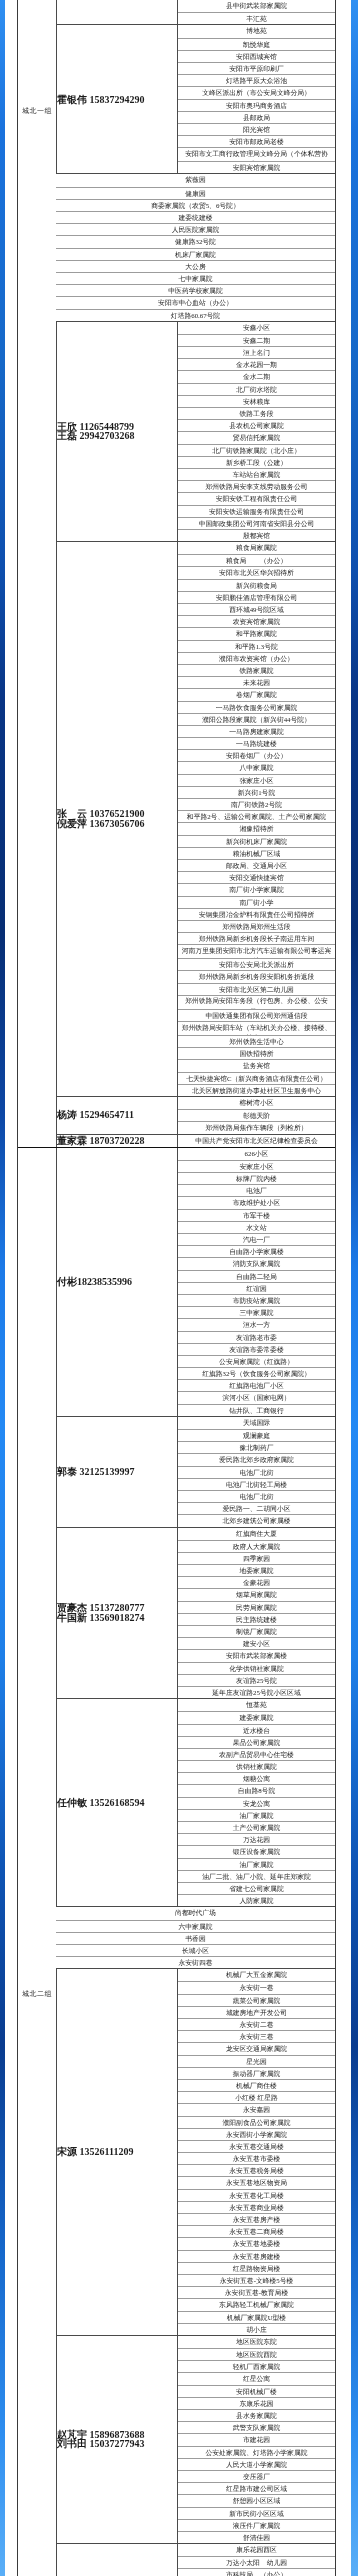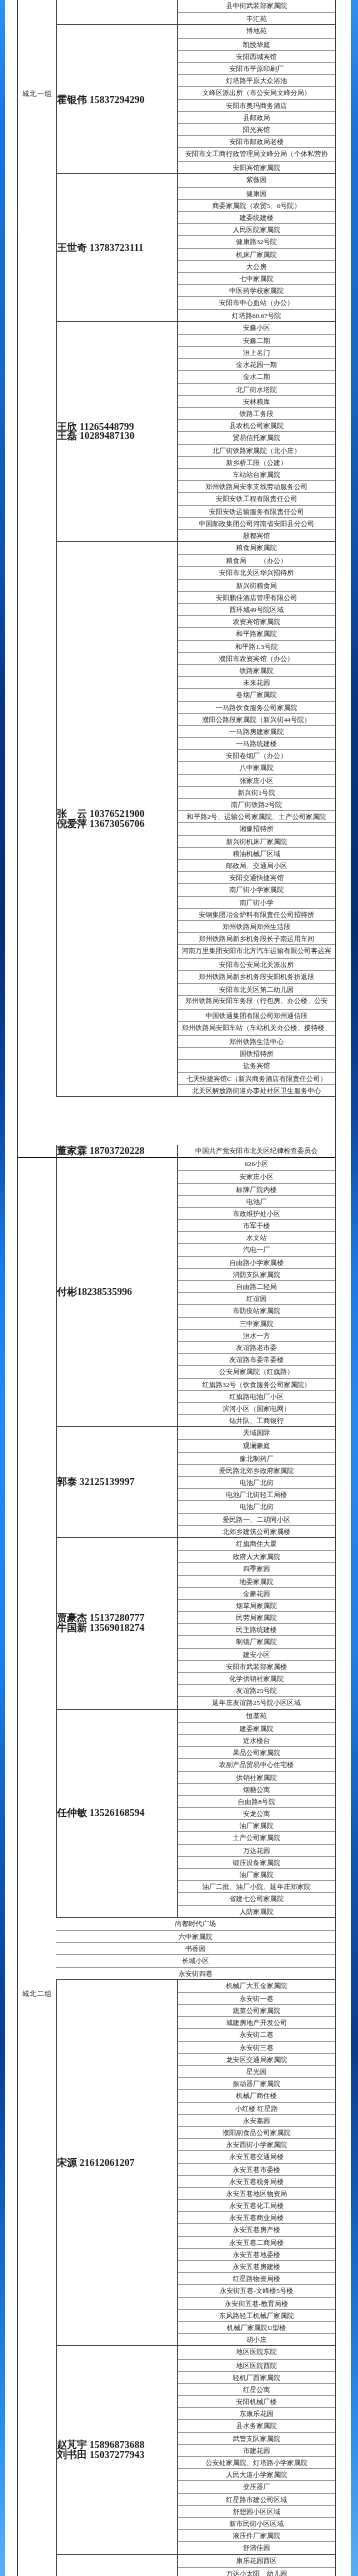--- a/index.html
+++ b/index.html
@@ -17,21 +17,21 @@
   .panel{position:absolute;left:5.2px;top:0;width:346px;height:2590px;background:#ffffff;}
   .table{
     position:absolute;left:17px;top:0;width:317px;
     border-left:0.8px solid #3a3a3a;border-right:0.8px solid #3a3a3a;
   }
   .section{display:flex;}
   .section .gutter{width:38px;flex:0 0 38px;}
   .section .body{
     flex:1;display:flex;border-bottom:0.5px solid #4a4a4a;
   }
-  .section.group-end{border-bottom:1.3px solid #101010;margin-top:48px;}
+  .section.group-end{border-bottom:1.3px solid #101010;}
   .section.group-end .body{border-bottom:none;}
   .section:last-child .body{border-bottom:none;}
   .leader{
     width:120px;flex:0 0 120px;border-left:0.5px solid #4a4a4a;border-right:0.5px solid #4a4a4a;
     display:flex;flex-direction:column;justify-content:center;align-items:flex-start;
     font-size:10px;color:#1c1c1c;line-height:9.8px;text-align:center;font-weight:bold;
   }
   .rows{flex:1;display:flex;flex-direction:column;}
   .row{
     height:12.2px;line-height:12.2px;overflow:hidden;text-align:center;
@@ -54,21 +54,21 @@
 <div class="streak" style="top:1278px"></div>
 <div class="streak s2" style="top:1370px"></div>
 <div class="streak" style="top:1710px"></div>
 <div class="streak s2" style="top:1824px"></div>
 <div class="streak s2" style="top:2215px"></div>
 <div class="streak" style="top:2555px"></div>
 
 <div class="panel"></div>
 
 <div class="table" id="table">
-  <div class="group-label" id="glabel0" style="top: 94px;">城北一组</div>
+  <div class="group-label" id="glabel0" style="top: 111px;">城北一组</div>
   <div class="group-label" id="glabel1" style="top: 1994px;">城北二组</div>
 <div class="section">
       <div class="gutter"></div>
       <div class="body">
         <div class="leader"></div>
         <div class="rows">
           <div class="row">县中街武装部家属院</div>
           <div class="row">丰汇苑</div>
         </div>
       </div>
@@ -91,23 +91,20 @@
           <div class="row">阳光宾馆</div>
           <div class="row">安阳市邮政局老楼</div>
           <div class="row tall">安阳市文工商行政管理局文峰分局（个体私营协会）</div>
           <div class="row">安阳宾馆家属院</div>
         </div>
       </div>
     </div>
     <div class="section">
       <div class="gutter"></div>
       <div class="body">
-        <div class="leader">
-          <div>王世奇 13783723111</div>
-        </div>
         <div class="rows">
           <div class="row">紫薇园</div>
           <div class="row">健康园</div>
           <div class="row">商委家属院（农贸5、6号院）</div>
           <div class="row">建委统建楼</div>
           <div class="row">人民医院家属院</div>
           <div class="row">健康路32号院</div>
           <div class="row">机床厂家属院</div>
           <div class="row">大公房</div>
           <div class="row">七中家属院</div>
@@ -115,21 +112,21 @@
           <div class="row">安阳市中心血站（办公）</div>
           <div class="row">灯塔路60.67号院</div>
         </div>
       </div>
     </div>
     <div class="section">
       <div class="gutter"></div>
       <div class="body">
         <div class="leader">
           <div>王欣 11265448799</div>
-          <div>王磊 10289487130</div>
+          <div>王磊 29942703268</div>
         </div>
         <div class="rows">
           <div class="row">安鑫小区</div>
           <div class="row">安鑫二期</div>
           <div class="row">洹上名门</div>
           <div class="row">金水花园一期</div>
           <div class="row">金水二期</div>
           <div class="row">北厂街水塔院</div>
           <div class="row">安林粮库</div>
           <div class="row">铁路工务段</div>
@@ -195,20 +192,33 @@
           <div class="row">中国铁通集团有限公司郑州通信段</div>
           <div class="row tall">郑州铁路局安阳车站（车站机关办公楼、接待楼、站台）</div>
           <div class="row">郑州铁路生活中心</div>
           <div class="row">国铁招待所</div>
           <div class="row">盐务宾馆</div>
           <div class="row">七天快捷宾馆C（新兴商务酒店有限责任公司）</div>
           <div class="row">北关区解放路街道办事处社区卫生服务中心</div>
         </div>
       </div>
     </div>
+    <div class="section">
+      <div class="gutter"></div>
+      <div class="body">
+        <div class="leader">
+          <div>杨涛 15294654711</div>
+        </div>
+        <div class="rows">
+          <div class="row">榕树湾小区</div>
+          <div class="row">彰德天阶</div>
+          <div class="row">郑州铁路局焦作车辆段（列检所）</div>
+        </div>
+      </div>
+    </div>
     <div class="section group-end">
       <div class="gutter"></div>
       <div class="body">
         <div class="leader">
           <div>董家霖 18703720228</div>
         </div>
         <div class="rows">
           <div class="row">中国共产党安阳市北关区纪律检查委员会</div>
         </div>
       </div>
@@ -325,21 +335,21 @@
           <div class="row">书香园</div>
           <div class="row">长城小区</div>
           <div class="row">永安街四巷</div>
         </div>
       </div>
     </div>
     <div class="section">
       <div class="gutter"></div>
       <div class="body">
         <div class="leader">
-          <div>宋源 21612061207</div>
+          <div>宋源 13526111209</div>
         </div>
         <div class="rows">
           <div class="row">机械厂大五金家属院</div>
           <div class="row">永安街一巷</div>
           <div class="row">蔬菜公司家属院</div>
           <div class="row">城建房地产开发公司</div>
           <div class="row">永安街二巷</div>
           <div class="row">永安街三巷</div>
           <div class="row">龙安区交通局家属院</div>
           <div class="row">星光园</div>

